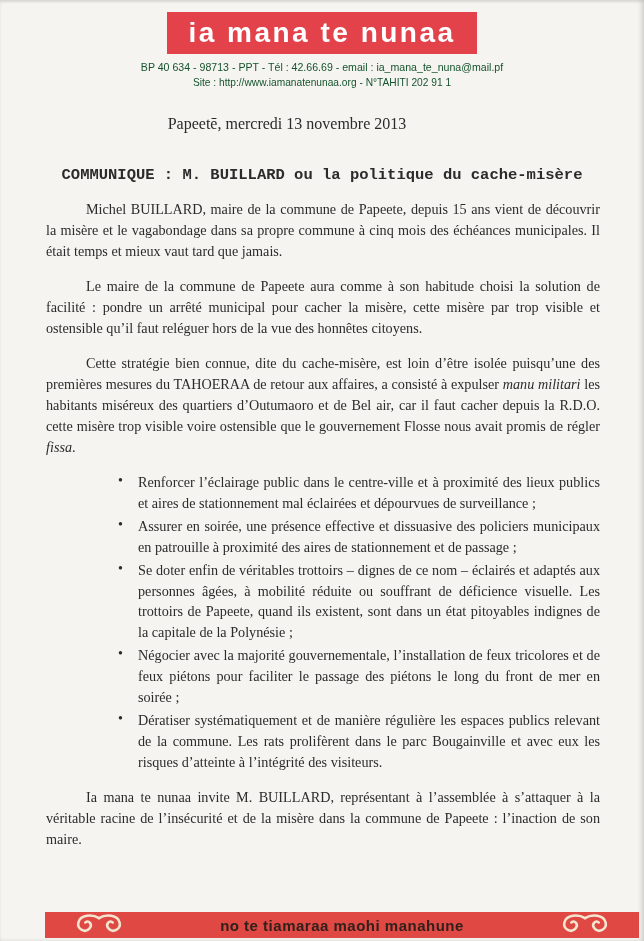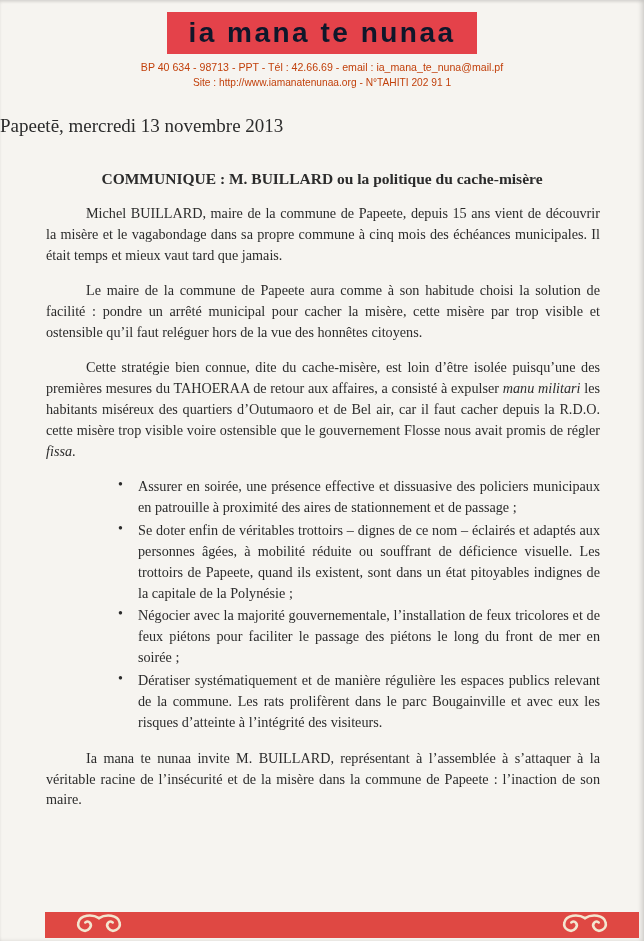--- a/index.html
+++ b/index.html
@@ -15,40 +15,41 @@
     box-shadow: inset -3px 0 4px rgba(0,0,0,.12), inset 0 2px 3px rgba(0,0,0,.08);
   }
   
   .logo-banner {
     margin:12px auto 0;
     width:310px; height:42px;
     background: var(--banner_red, #e4424a);
     display:flex; align-items:center; justify-content:center;
   }
   .logo-text {
-    color:#0f172a;
+    color:#ffffff;
     font-family:"Liberation Sans", sans-serif;
     font-weight:700;
     font-size:28px;
     letter-spacing:2.5px;
   }
-  .contact-block { margin-top:7px; text-align:center; font-family:"Liberation Sans", sans-serif; color:#c2410c; }
+  .contact-block { margin-top:7px; text-align:center; font-family:"Liberation Sans", sans-serif; color:#14532d; }
   .contact-line1 { font-size:10.6px; }
   .contact-line2 { font-size:10.2px; margin-top:4px; }
 
   .date-line {
     margin:27px 70px 0 0;
-    text-align:left;
-    font-size:19px;
+    text-align:center;
+    font-size:16px;
   }
   .doc-title {
     margin-top:33px;
     text-align:center;
     font-weight:bold;
     font-size:15.5px;
+    font-family:Liberation Mono, monospace;
   }
 
   
   .content {
     margin:15px 44px 0 46px;
     font-size:14.2px;
     line-height:1.47;
     text-align:justify;
   }
   .para { margin:0 0 14.5px 0; text-indent:40px; }
@@ -96,36 +97,38 @@
   <div class="date-line">Papeetē, mercredi 13 novembre  2013</div>
 
   <div class="doc-title">COMMUNIQUE : M. BUILLARD ou la politique du cache-misère</div>
 
   <div class="content">
     <p class="para">Michel BUILLARD, maire de la commune de Papeete, depuis 15 ans vient de découvrir la misère et le vagabondage dans sa propre commune à cinq mois des échéances municipales. Il était temps et mieux vaut tard que jamais.</p>
     <p class="para">Le maire de la commune de Papeete aura comme à son habitude choisi la solution de facilité : pondre un arrêté municipal pour cacher la misère, cette misère par trop visible et ostensible qu’il faut reléguer hors de la vue des honnêtes citoyens.</p>
     <p class="para"><span>Cette stratégie bien connue, dite du cache-misère, est loin d’être isolée puisqu’une des premières mesures du TAHOERAA de retour aux affaires, a consisté à expulser </span><em>manu militari</em><span> les habitants miséreux des quartiers d’Outumaoro et de Bel air, car il faut cacher depuis la R.D.O. cette misère trop visible voire ostensible que le gouvernement Flosse nous avait promis de régler </span><em>fissa</em><span>.</span></p>
 
     <ul class="bullet-list">
+      <li><span>Renforcer l’éclairage public dans le centre-ville et à proximité des lieux publics et aires de stationnement mal éclairées et dépourvues de surveillance ;</span></li>
       <li><span>Assurer en soirée, une présence effective et dissuasive des policiers municipaux en patrouille à proximité des aires de stationnement et de passage ;</span></li>
       <li><span>Se doter enfin de véritables trottoirs – dignes de ce nom – éclairés et adaptés aux personnes âgées, à mobilité réduite ou souffrant de déficience visuelle. Les trottoirs de Papeete, quand ils existent, sont dans un état pitoyables indignes de la capitale de la Polynésie ;</span></li>
       <li><span>Négocier avec la majorité gouvernementale, l’installation de feux tricolores et de feux piétons pour faciliter le passage des piétons le long du front de mer en soirée ;</span></li>
       <li><span>Dératiser systématiquement et de manière régulière les espaces publics relevant de la commune. Les rats prolifèrent dans le parc Bougainville et avec eux les risques d’atteinte à l’intégrité des visiteurs.</span></li>
     </ul>
 
     <p class="para">Ia mana te nunaa invite M. BUILLARD, représentant à l’assemblée à s’attaquer à la véritable racine de l’insécurité et de la misère dans la commune de Papeete : l’inaction de son maire.</p>
   </div>
 
   <div class="footer-banner">
     <svg class="swirl" width="56" height="24" viewBox="0 0 64 28">
       <g fill="none" stroke="#f3e6d0" stroke-width="3" stroke-linecap="round">
         <path d="M32,6 C24,1 10,2 8,11 C6,19 16,24 21,18 C25,13 20,8 16,11"></path>
         <path d="M32,6 C40,1 54,2 56,11 C58,19 48,24 43,18 C39,13 44,8 48,11"></path>
       </g>
     </svg>
+    <span class="footer-slogan">no te tiamaraa maohi manahune</span>
     <svg class="swirl" width="56" height="24" viewBox="0 0 64 28">
       <g fill="none" stroke="#f3e6d0" stroke-width="3" stroke-linecap="round">
         <path d="M32,6 C24,1 10,2 8,11 C6,19 16,24 21,18 C25,13 20,8 16,11"></path>
         <path d="M32,6 C40,1 54,2 56,11 C58,19 48,24 43,18 C39,13 44,8 48,11"></path>
       </g>
     </svg>
   </div>
 
 </div>
 

